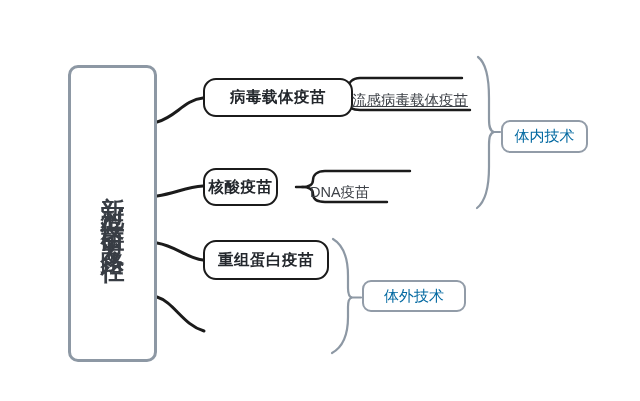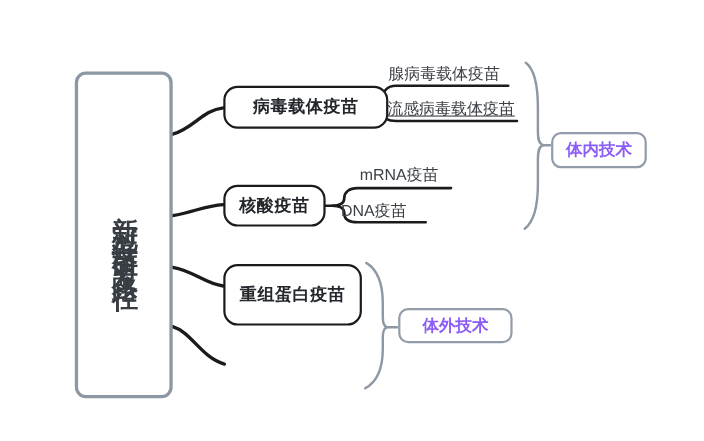--- a/index.html
+++ b/index.html
@@ -20,34 +20,34 @@
     writing-mode:vertical-rl;text-orientation:upright;
     font-size:24px;font-weight:bold;letter-spacing:9px;
     color:#383d44;line-height:1;
   }
   .topic{
     border:2.5px solid #1b1b1b;border-radius:13px;
     font-size:15.5px;font-weight:bold;color:#23272c;
     letter-spacing:0.5px;white-space:nowrap;
   }
   .topic-b1{left:203px;top:78px;width:150px;height:39px;}
-  .topic-b2{left:203px;top:168px;width:93px;height:38px;}
-  .topic-b3{left:203px;top:240px;width:126px;height:56px;}
+  .topic-b2{left:203px;top:168px;width:75px;height:38px;}
+  .topic-b3{left:203px;top:240px;width:126px;height:40px;}
   .topic-b4{left:204px;top:313px;width:94px;height:38px;}
   .sub-label{
     position:absolute;font-size:14.5px;font-weight:500;color:#3d4147;
     white-space:nowrap;line-height:1.25;
   }
   .sub-c1a{left:353px;top:59px;}
   .sub-c1b{left:352px;top:91px;text-decoration:underline;}
   .sub-c2a{left:327px;top:151px;}
   .sub-c2b{left:310px;top:183px;}
   .group-box{
     border:2.5px solid #929ca8;border-radius:9px;
-    font-size:15px;font-weight:bold;color:#8b5cf6;white-space:nowrap;
+    font-size:15px;font-weight:normal;color:#0369a1;white-space:nowrap;
   }
   .group-g1{left:501px;top:120px;width:87px;height:33px;}
   .group-g2{left:362px;top:280px;width:104px;height:32px;}
 </style>
 </head>
 <body>
 
 <div class="stage">
 
   <svg class="layer" viewBox="0 0 640 401" xmlns="http://www.w3.org/2000/svg">
@@ -81,23 +81,21 @@
   <div class="box topic topic-b1">
     <span>病毒载体疫苗</span>
   </div>
   <div class="box topic topic-b2">
     <span>核酸疫苗</span>
   </div>
   <div class="box topic topic-b3">
     <span>重组蛋白疫苗</span>
   </div>
 
-  <div class="sub-label sub-c1a">腺病毒载体疫苗</div>
   <div class="sub-label sub-c1b">流感病毒载体疫苗</div>
-  <div class="sub-label sub-c2a">mRNA疫苗</div>
   <div class="sub-label sub-c2b">DNA疫苗</div>
 
   <div class="box group-box group-g1">
     <span>体内技术</span>
   </div>
   <div class="box group-box group-g2">
     <span>体外技术</span>
   </div>
 
 </div>

